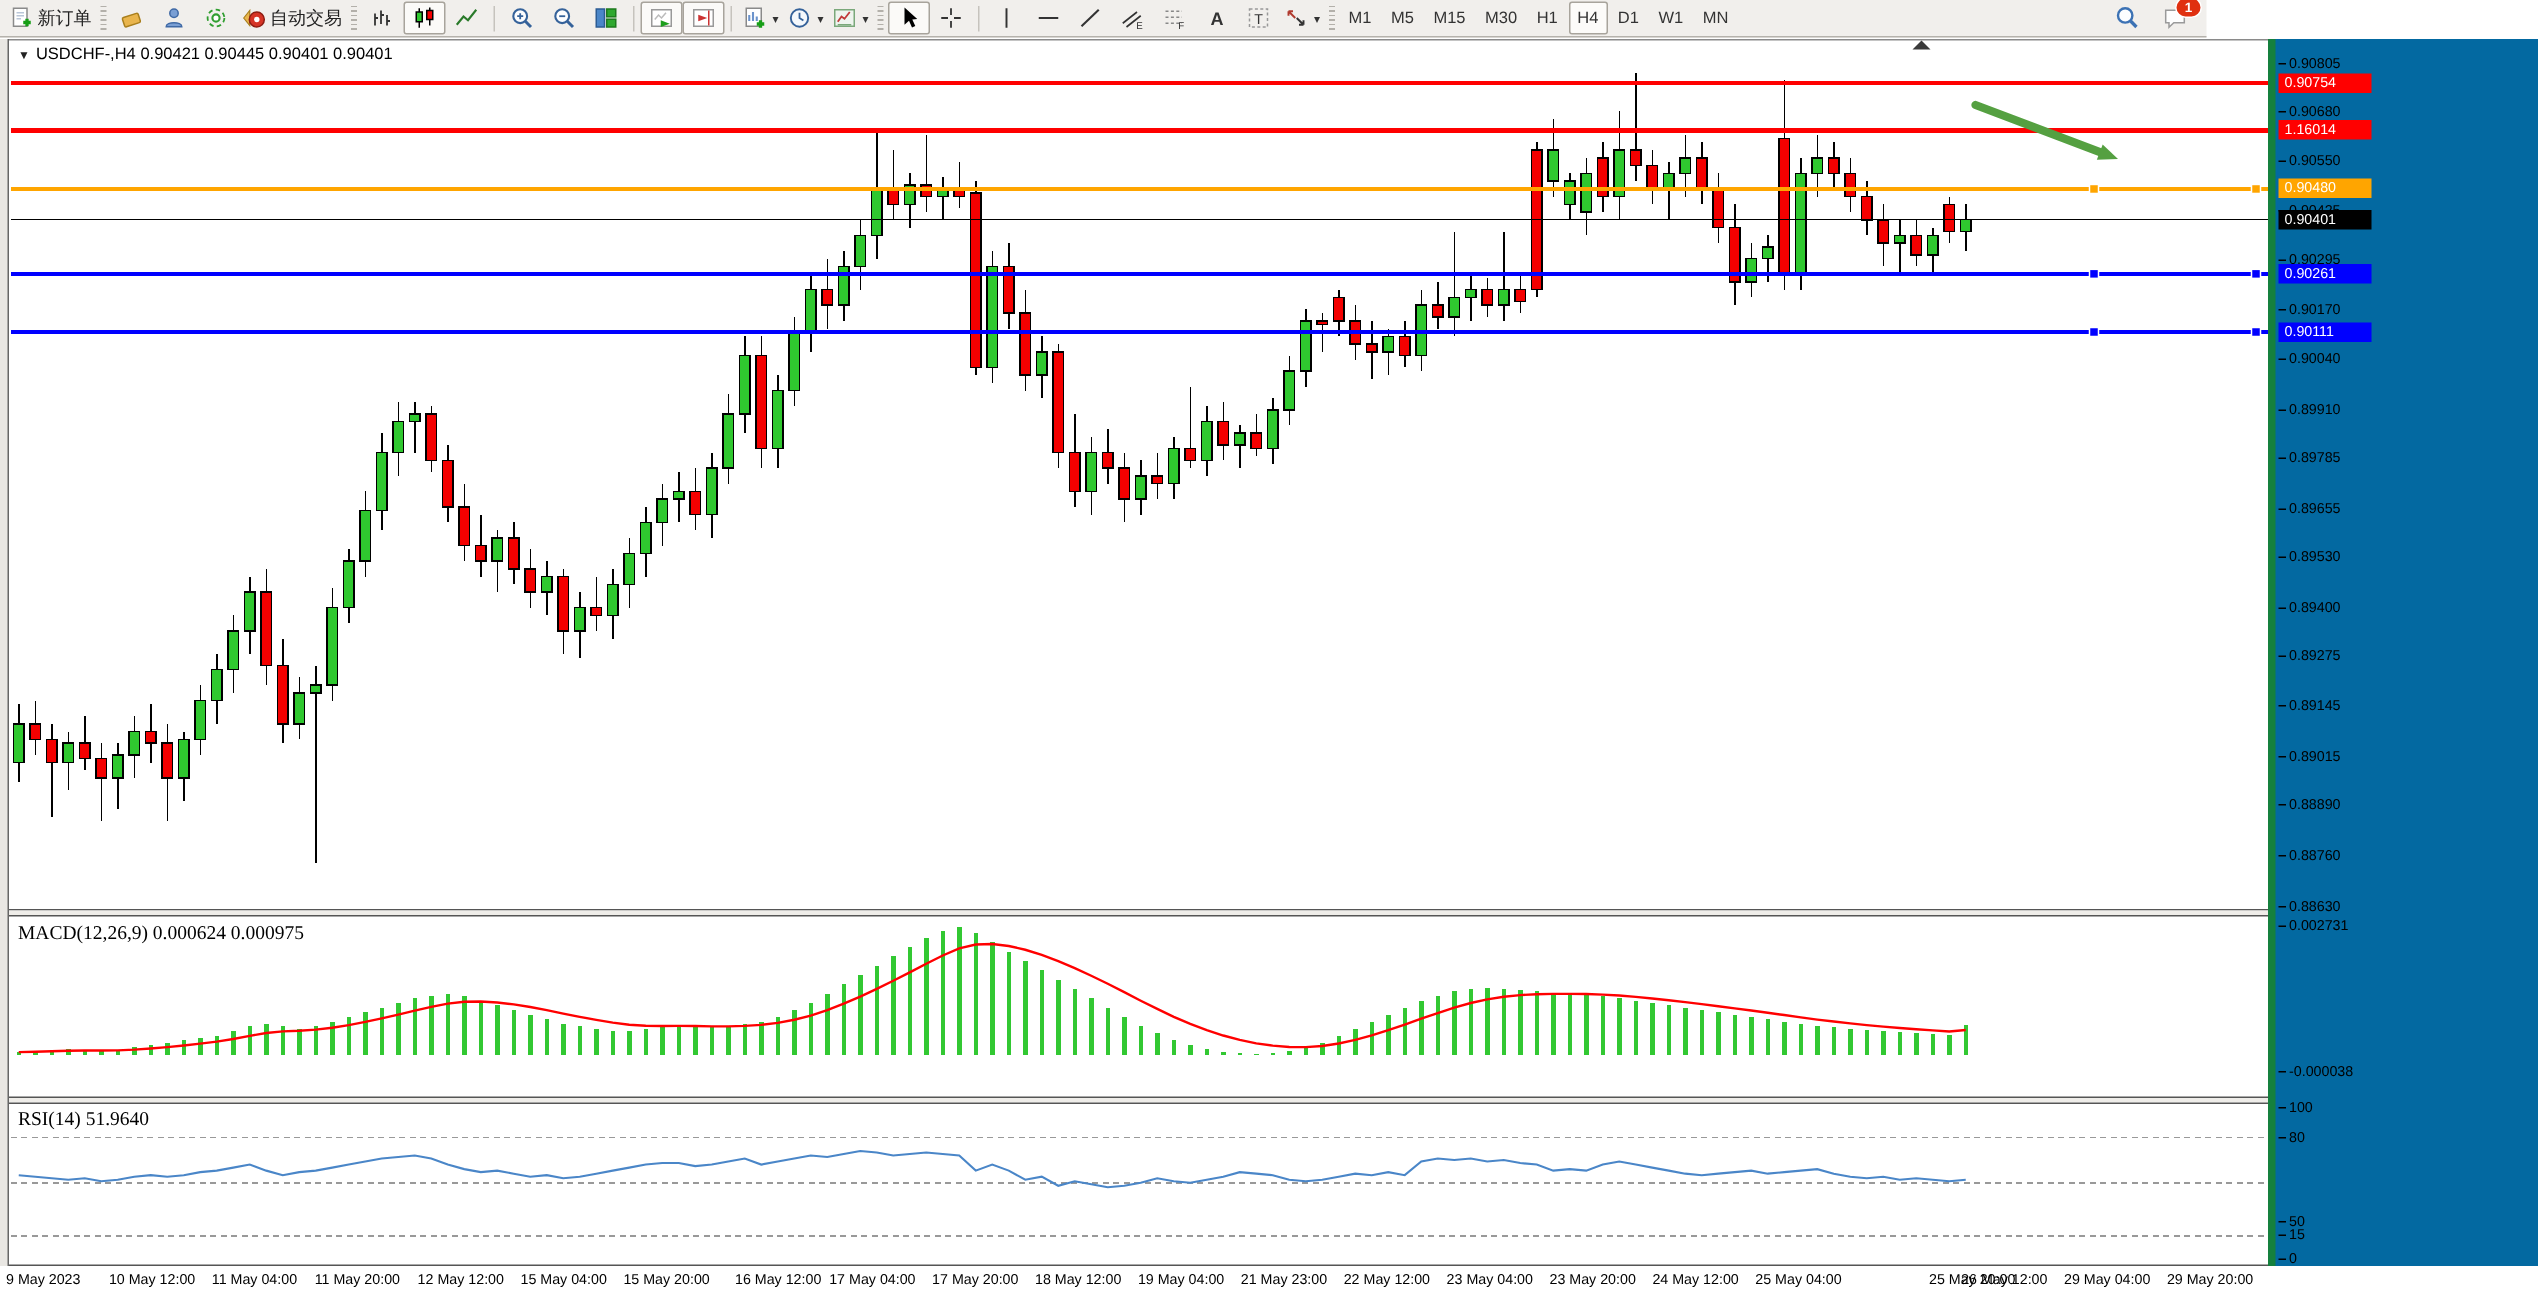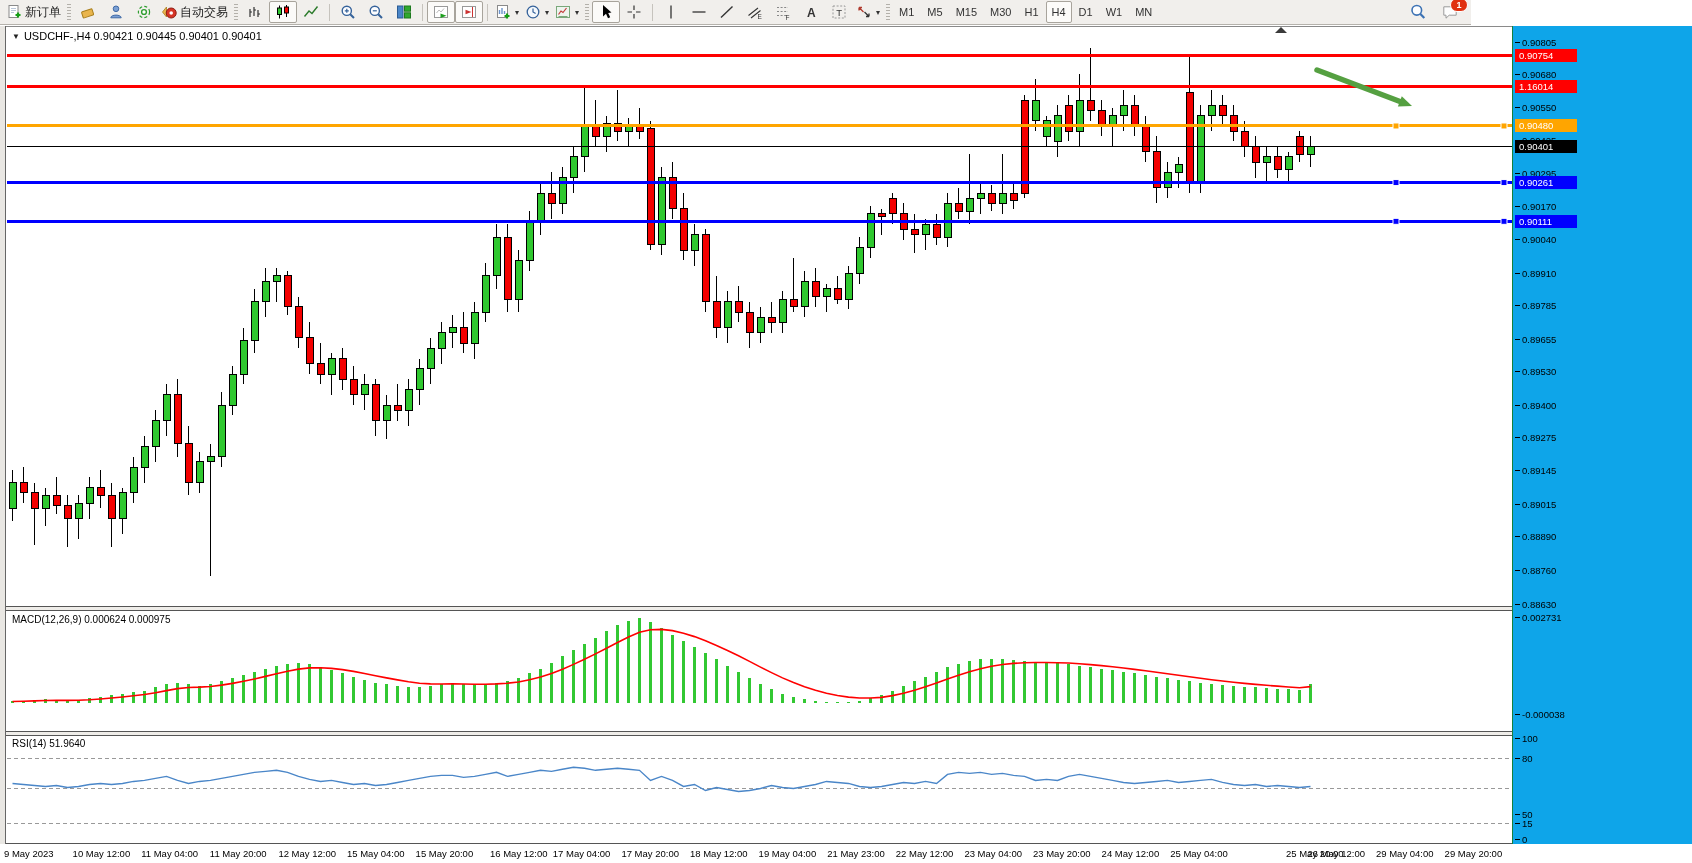--- a/index.html
+++ b/index.html
@@ -30,25 +30,25 @@
   #top-line{position:absolute;top:0;left:0;width:1692px;height:1px;background:#8a8a8a;}
   #left-edge{position:absolute;top:0;left:0;width:6px;height:818px;background:#e9e7e3;border-right:1px solid #666;box-sizing:border-box;}
   svg.pane{position:absolute;left:7px;width:1505px;}
   #main-svg{top:0;height:581px;}
   #macd-svg{top:585px;height:119px;}
   #rsi-svg{top:710px;height:106px;}
   .sepline{position:absolute;left:0;width:1692px;height:1px;background:#555;}
   .sepgap{position:absolute;left:0;width:1692px;height:3px;background:#efede9;}
   #chart-title{position:absolute;top:4px;left:12px;font-size:11px;color:#000;display:flex;align-items:center;gap:4px;}
   #chart-title .dd{font-size:8px;color:#222;}
-  .ind-label{position:absolute;left:12px;font-size:10px;color:#000;}
+  .ind-label{position:absolute;left:12px;font-size:13px;color:#000;font-family:Liberation Serif, serif;}
   #macd-label{top:588px;}
   #rsi-label{top:712px;}
   
-  #price-axis{position:absolute;top:0;left:1512px;width:180px;height:818px;background:#0ea5e9;border-left:1px solid #15803d;box-sizing:border-box;}
+  #price-axis{position:absolute;top:0;left:1512px;width:180px;height:818px;background:#0369a1;border-left:5px solid #15803d;box-sizing:border-box;}
   .ytick{position:absolute;left:9px;font-size:9.5px;color:#000;white-space:nowrap;}
   .ytick:before{content:"";position:absolute;left:-7px;top:5px;width:5px;height:1px;background:#000;}
   .ytag{position:absolute;left:2px;width:62px;height:13px;color:#fff;font-size:9.5px;line-height:13px;
         padding-left:4px;box-sizing:border-box;white-space:nowrap;}
   
   #time-axis{position:absolute;top:818px;left:0;width:1692px;height:19px;background:#fff;}
   .xlab{position:absolute;top:4px;font-size:9.5px;color:#000;white-space:nowrap;}
 </style>
 </head>
 <body>

